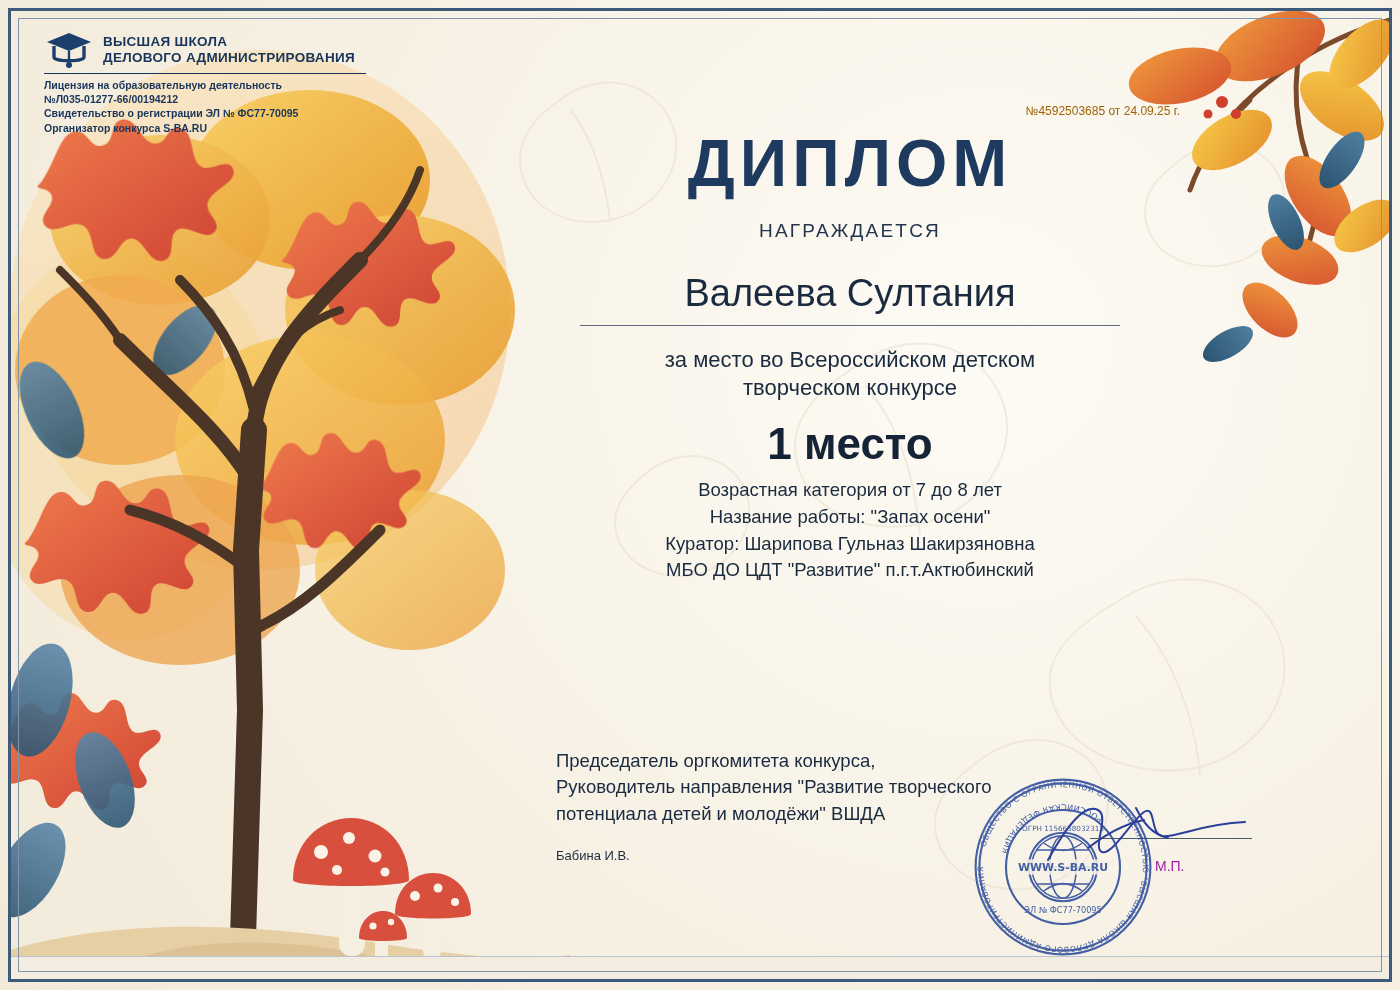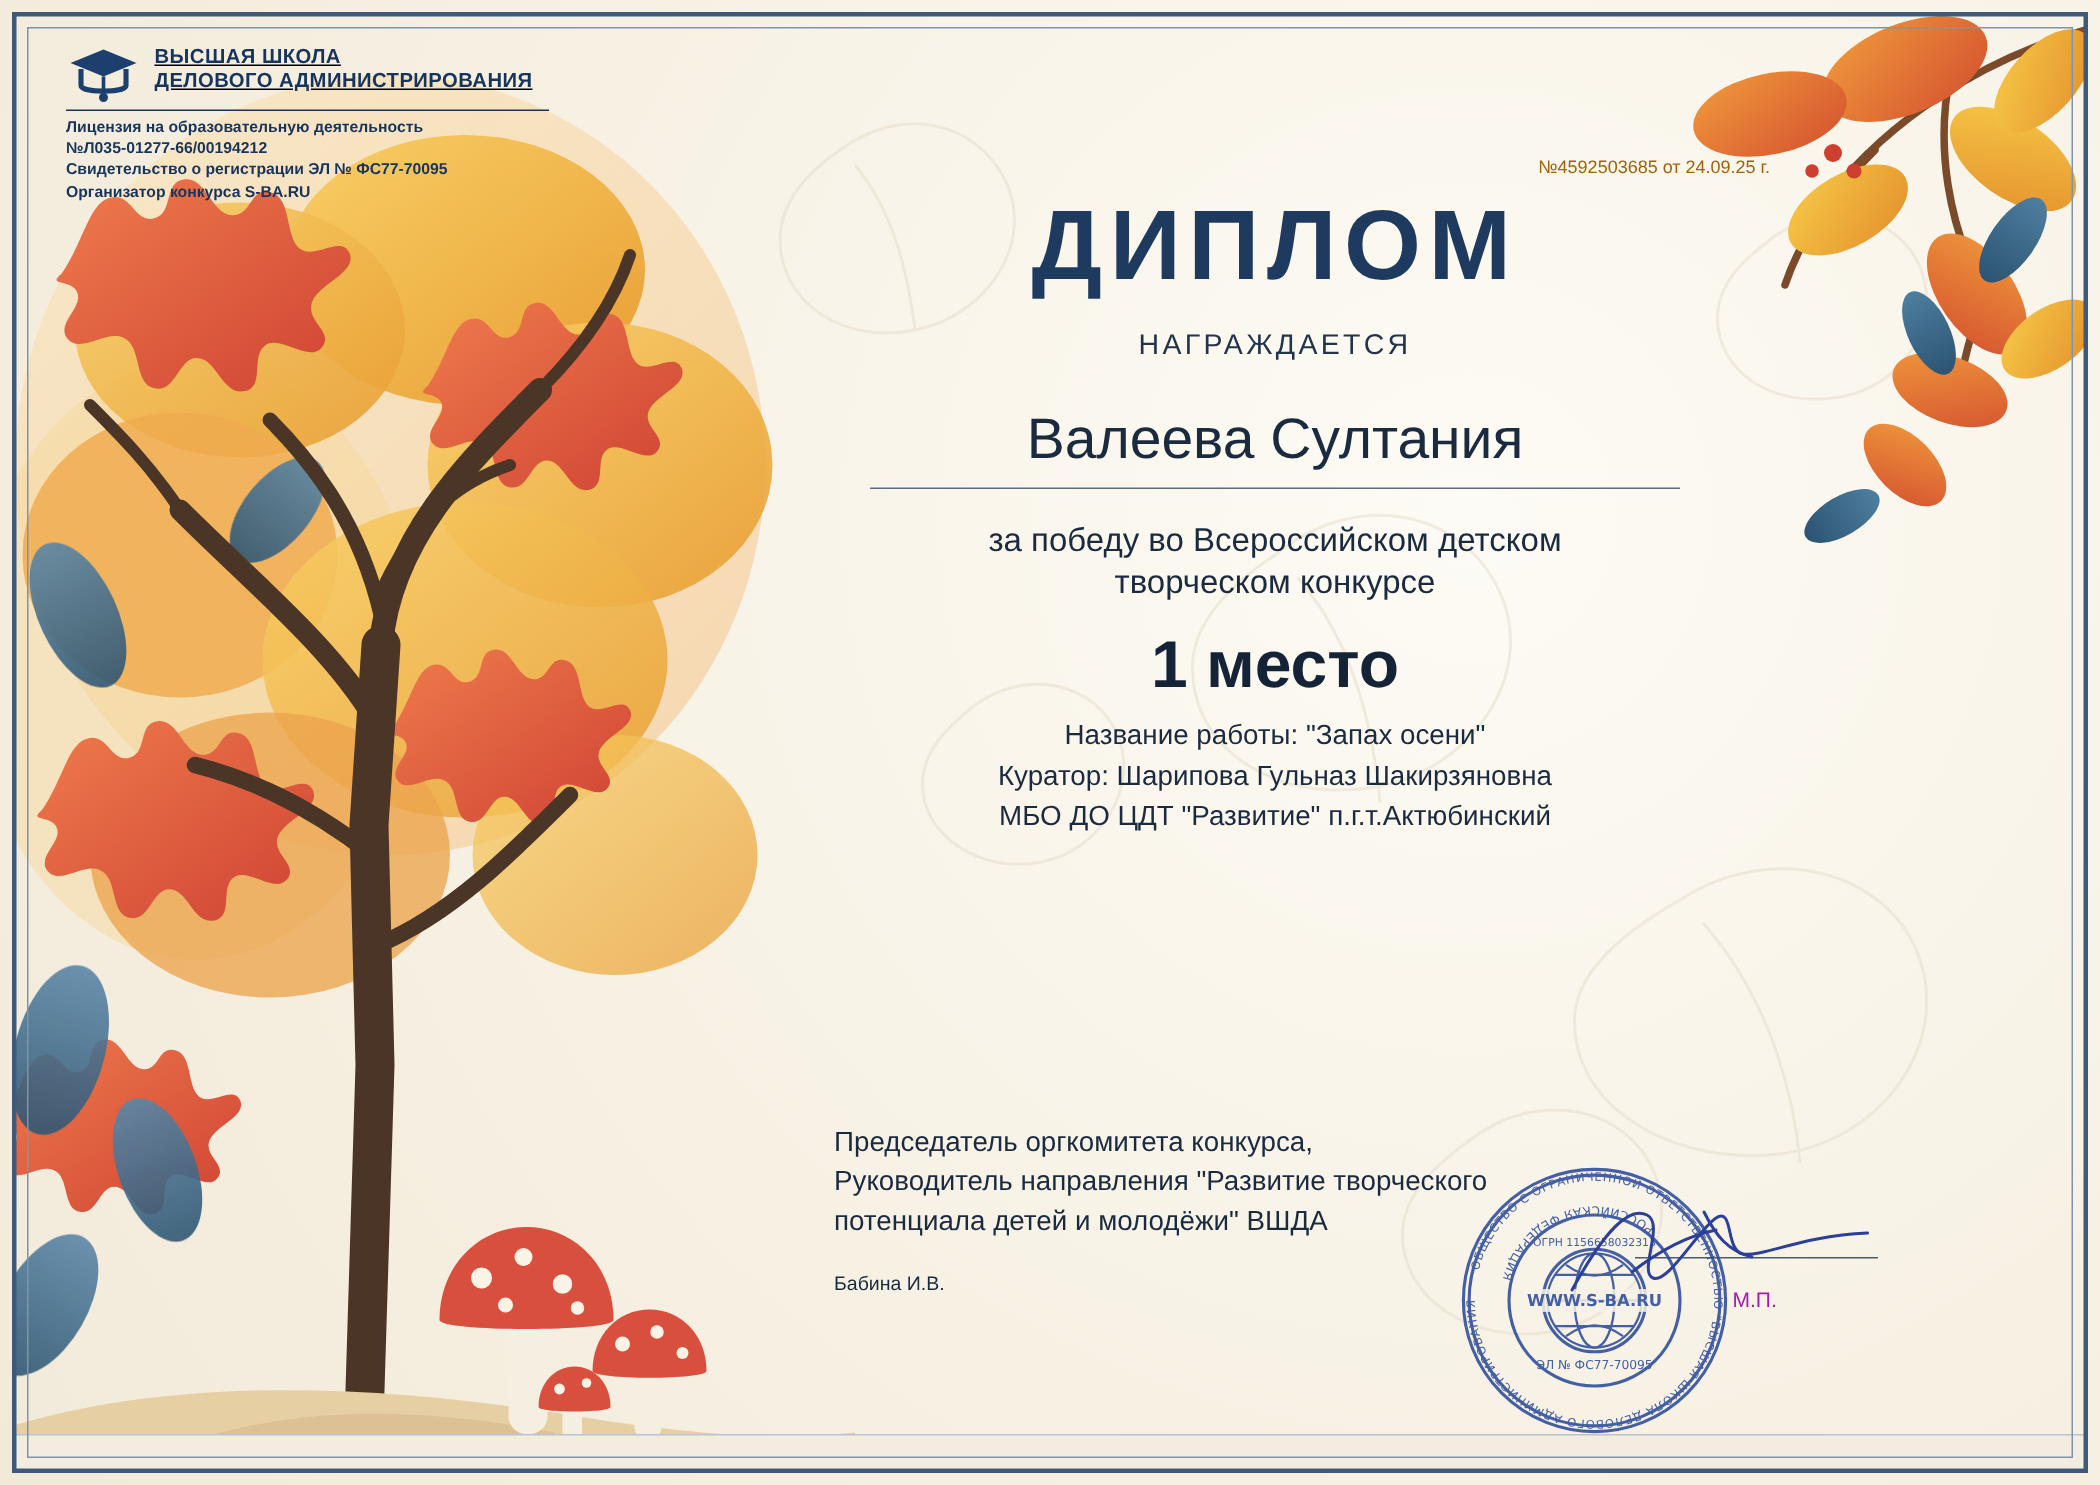--- a/index.html
+++ b/index.html
@@ -72,23 +72,22 @@
   
   .logo-block {
     position: absolute;
     left: 44px;
     top: 30px;
     z-index: 20;
     width: 340px;
   }
   .logo-row {
     display: flex;
-    align-items: flex-start;
+    align-items: center;
     gap: 9px;
-    text-decoration: underline;
   }
   .logo-title {
     font-size: 13.5px;
     font-weight: bold;
     color: #17355c;
     letter-spacing: .3px;
     line-height: 1.22;
   }
   .logo-rule {
     margin-top: 3px;
@@ -408,25 +407,26 @@
   </div>
 
   <div class="doc-number">№4592503685 от 24.09.25 г.</div>
 
   <div class="content">
     <div class="title">ДИПЛОМ</div>
     <div class="subtitle">НАГРАЖДАЕТСЯ</div>
     <div class="winner">Валеева Султания</div>
     <div class="winner-rule"></div>
     <div class="reason">
-      <div>за победу во Всероссийском детском</div>
+      <div>за место во Всероссийском детском</div>
       <div>творческом конкурсе</div>
     </div>
     <div class="place">1 место</div>
     <div class="details">
+      <div>Возрастная категория от 7 до 8 лет</div>
       <div>Название работы: "Запах осени"</div>
       <div>Куратор: Шарипова Гульназ Шакирзяновна</div>
       <div>МБО ДО ЦДТ "Развитие" п.г.т.Актюбинский</div>
     </div>
   </div>
 
   <div class="sign-block">
     <div>Председатель оргкомитета конкурса,</div>
     <div>Руководитель направления "Развитие творческого</div>
     <div>потенциала детей и молодёжи" ВШДА</div>

